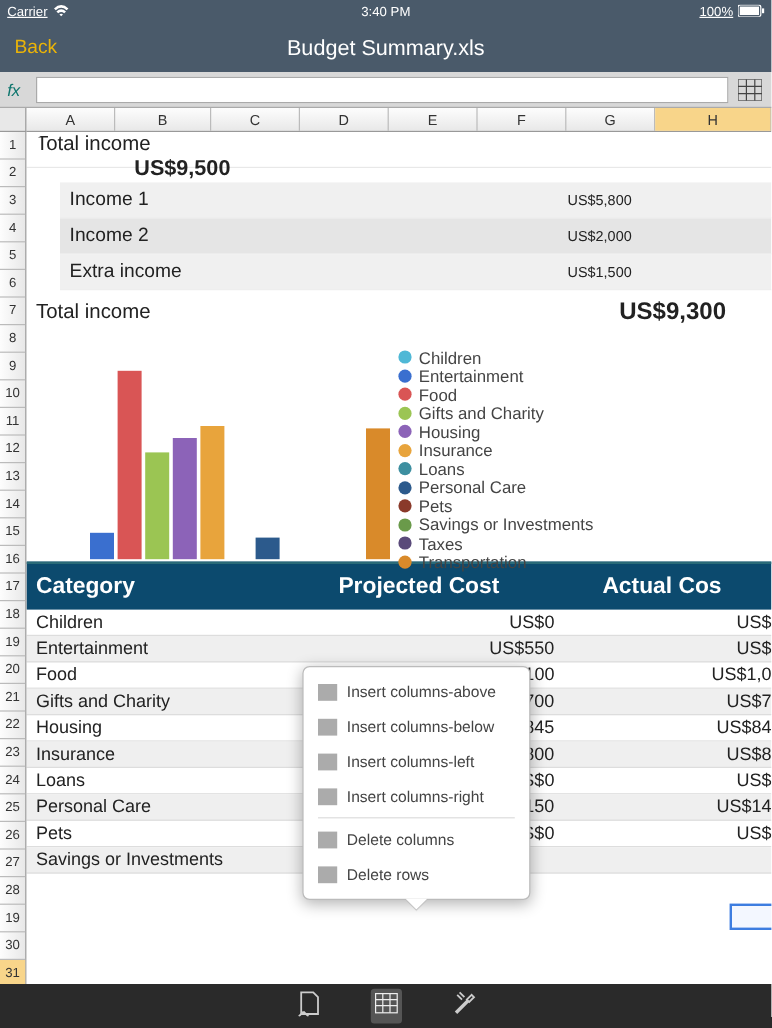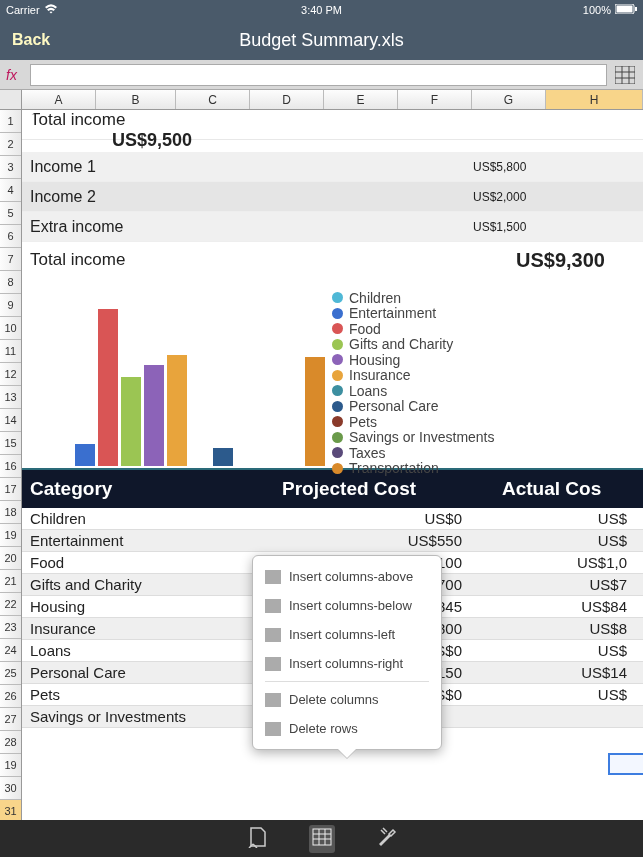--- a/index.html
+++ b/index.html
@@ -1,27 +1,27 @@
 <!DOCTYPE html>
 <html><head>
 <meta charset="utf-8">
 <style>
   * { box-sizing: border-box; margin: 0; padding: 0; }
   body { font-family: -apple-system, "Helvetica Neue", Arial, sans-serif; width: 643px; height: 857px; overflow: hidden; background: #fff; position: relative; }
 
-  .status-bar { height: 20px; background: #4a5a6a; color: #fff; display: flex; align-items: center; font-size: 11px; padding: 0 6px; justify-content: space-between; }
+  .status-bar { height: 20px; background: #4a5a6a; color: #fff; display: flex; align-items: center; font-size: 11px; padding: 0 6px; justify-content: space-between; text-decoration: underline; }
   .status-left, .status-right { display: flex; align-items: center; gap: 4px; }
   .status-center { position: absolute; left: 50%; transform: translateX(-50%); }
 
   .header-bar { height: 40px; background: #4a5a6a; color: #fff; display: flex; align-items: center; padding: 0 12px; position: relative; }
-  .back-btn { font-size: 16px; color: #fef9c3; font-weight: bold; }
+  .back-btn { font-size: 16px; color: #eab308; }
   .title { position: absolute; left: 50%; transform: translateX(-50%); font-size: 18px; }
 
   .formula-bar { height: 30px; background: #d8d8d8; display: flex; align-items: center; padding: 0 6px; gap: 6px; border-bottom: 1px solid #aaa; }
-  .fx-label { font-style: italic; font-size: 14px; color: #be185d; width: 18px; }
+  .fx-label { font-style: italic; font-size: 14px; color: #0f766e; width: 18px; }
   .formula-input { flex: 1; height: 22px; background: #fff; border: 1px solid #aaa; padding: 0 4px; font-size: 13px; }
   .toolbar-btn { width: 24px; height: 22px; display: flex; align-items: center; justify-content: center; }
 
   .sheet-area { position: relative; display: flex; height: 730px; overflow: hidden; }
 
   .col-headers { display: flex; background: linear-gradient(#fdfdfd,#e8e8e8); border-bottom: 1px solid #999; height: 20px; position: absolute; top:0; left:22px; right:0; z-index:2; }
   .col-headers div { border-right: 1px solid #bbb; text-align: center; font-size: 12px; color: #333; display:flex; align-items:center; justify-content:center; }
   .col-headers .sel { background: #f8d58a; }
 
   .row-headers { position: absolute; top:20px; left:0; width:22px; background: linear-gradient(90deg,#fdfdfd,#e8e8e8); border-right:1px solid #999; z-index:2; }
@@ -30,46 +30,46 @@
 
   .corner { position:absolute; top:0; left:0; width:22px; height:20px; background:#e8e8e8; border-right:1px solid #999; border-bottom:1px solid #999; z-index:3;}
 
   .cells { position:absolute; top:20px; left:22px; right:0; bottom:0; overflow:hidden; font-size:15px; color:#222;border-radius:24px;}
   .total-row { height:30px; font-weight:bold; font-size:18px; border-bottom:1px solid #e8e8e8;}
   .total-row .lbl { flex:1; padding-left:8px; font-weight:normal; font-size:17px;}
   .total-row .val { padding-right:30px; text-align:right; width:200px;}
 
   .section-head { height:34px; background:#3d8fa0; color:#fff; font-weight:bold; font-size:19px; padding-left:8px; display:flex; align-items:center; border-top:2px solid #2a6a78; border-bottom:2px solid #2a6a78;}
 
-  .data-row { height:30px; display:flex; align-items:center; border-bottom:1px solid #eee; background:#f0f0f0;}
+  .data-row { height:30px; display:flex; align-items:center; border-bottom:1px solid #eee; background:#f0f0f0;margin-left:28px;}
   .data-row.alt { background:#e5e5e5; }
   .data-row .lbl { flex:1; padding-left:8px; font-size:16px; }
   .data-row .val { width:170px; text-align:left; font-size:12px; }
 
   .total2 { height:36px; display:flex; align-items:center; background:#fff;}
   .total2 .lbl { flex:1; padding-left:8px; font-size:17px;}
   .total2 .val { width:220px; text-align:right; padding-right:38px; font-weight:bold; font-size:20px;}
 
   .chart-area { height: 190px; display:flex; padding-top:8px;}
   .chart-bars { width: 310px; position:relative; display:flex; align-items:flex-end; padding-left:30px; gap:3px; height:180px;}
   .bar { width:20px; }
   .legend { flex:1; font-size:14px; color:#444; padding-top:4px;}
   .legend-item { display:flex; align-items:center; gap:6px; height:15.5px;}
   .legend-dot { width:11px; height:11px; border-radius:50%; }
 
-  .cat-head { height:40px; background:#0f172a; color:#fff; font-weight:bold; font-size:19px; display:flex; align-items:center; border-top:2px solid #2a6a78;}
+  .cat-head { height:40px; background:#0c4a6e; color:#fff; font-weight:bold; font-size:19px; display:flex; align-items:center; border-top:2px solid #2a6a78;}
   .cat-head .c1 { width:260px; padding-left:8px;}
   .cat-head .c2 { width:220px;}
   .cat-head .c3 { flex:1; white-space:nowrap;}
 
   .cat-row { height:22px; display:flex; align-items:center; font-size:15px; border-bottom:1px solid #ddd;}
   .cat-row.alt { background:#efefef;}
   .cat-row .c1 { width:260px; padding-left:8px;}
   .cat-row .c2 { width:220px; text-align:right; padding-right:40px;}
-  .cat-row .c3 { flex:1; text-align:right; padding-right:16px; white-space:nowrap;}
+  .cat-row .c3 { flex:1; text-align:right; padding-right:0; white-space:nowrap;}
 
   .bottom-bar { position:absolute; bottom:0; left:0; right:0; height:37px; background:#2a2a2a; display:flex; align-items:center; justify-content:center; gap:40px;}
   .bottom-bar .ico { color:#ddd; }
 
   .popover { position:absolute; left:252px; top:555px; width:190px; background:#fff; border:1px solid #bbb; border-radius:6px; box-shadow:0 3px 12px rgba(0,0,0,.3); z-index:50; font-size:13px; padding:6px 0;}
   .popover::after { content:""; position:absolute; bottom:-9px; left:50%; transform:translateX(-50%); border:9px solid transparent; border-top-color:#fff; border-bottom:none; filter:drop-shadow(0 1px 0 #bbb);}
   .pop-item { display:flex; align-items:center; gap:8px; padding:7px 12px; color:#444;}
   .pop-sep { height:1px; background:#ddd; margin:3px 12px;}
   .pop-ico { width:16px; height:14px; background:#888; opacity:.7;}
 

